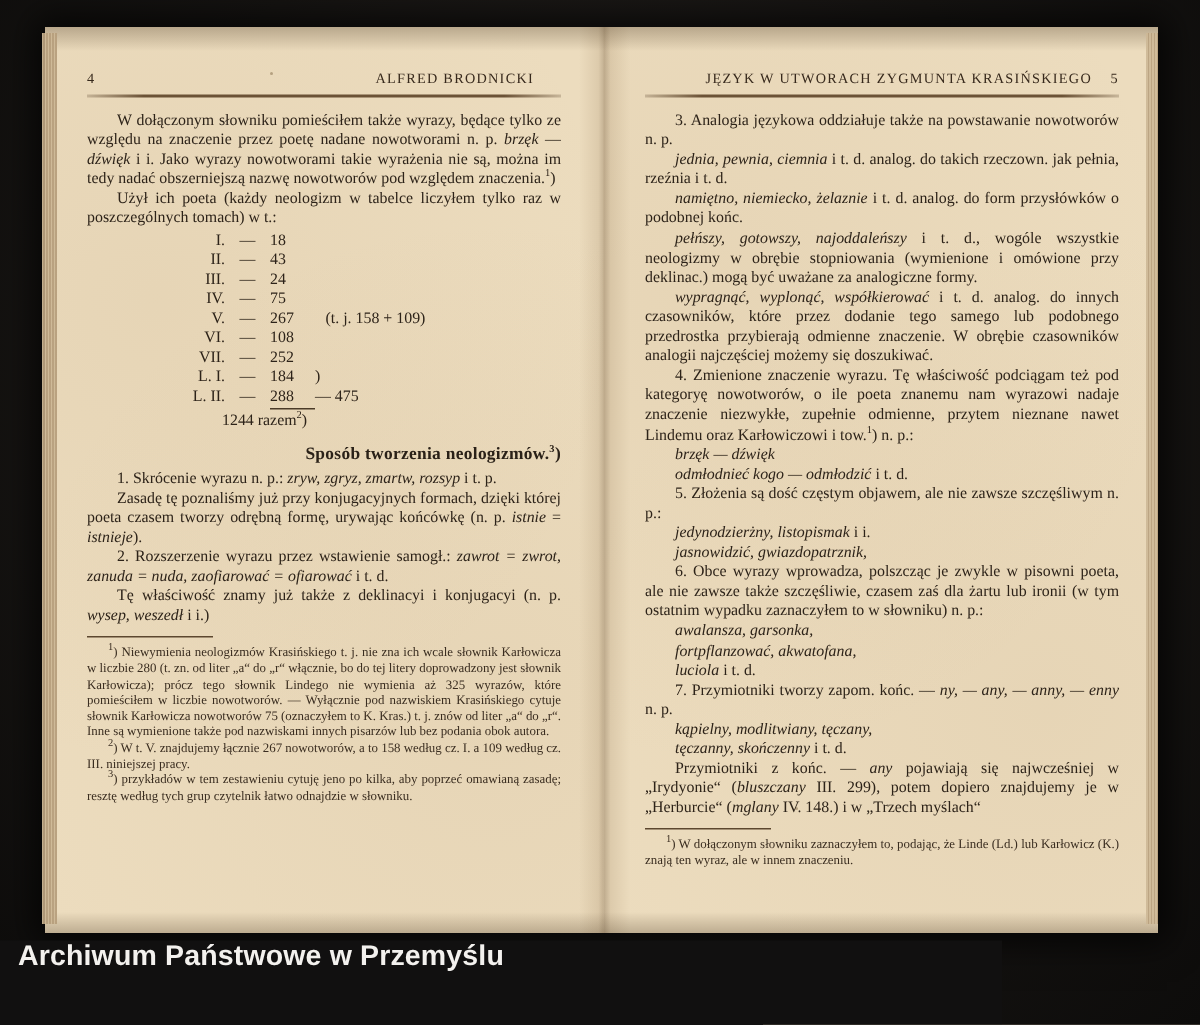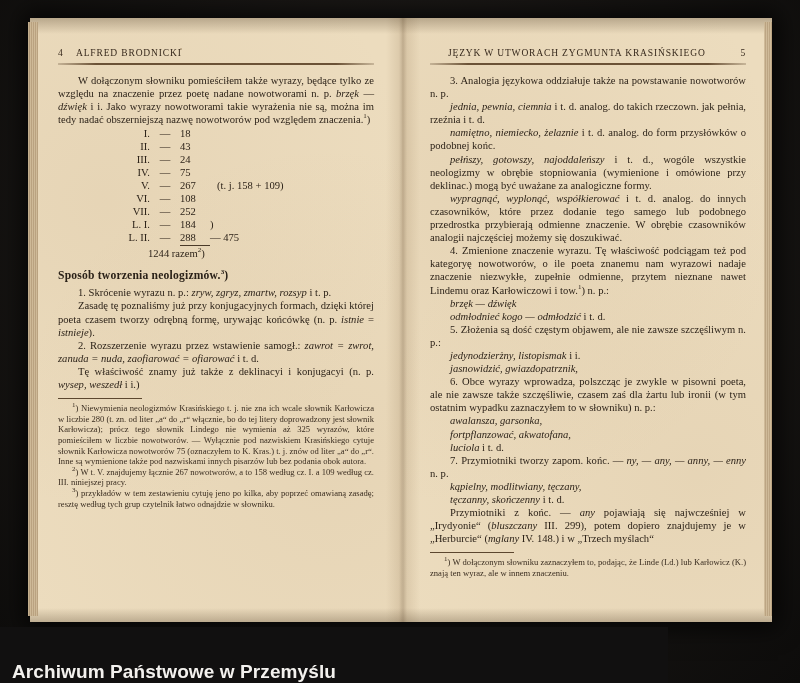--- a/index.html
+++ b/index.html
@@ -102,21 +102,21 @@
   .runhead {
     display: flex;
     align-items: baseline;
     font-size: 9.5px;
     letter-spacing: .85px;
     color: #37291c;
     height: 13px;
   }
   .runhead .title {
     flex: 1;
-    text-align: left;
+    text-align: right;
     white-space: nowrap;
   }
   .runhead .folio { width: 18px; }
   .runhead .folio.right { text-align: right; }
   .runhead .folio.left  { text-align: left; }
   .head-rule {
     height: 2px;
     background: linear-gradient(to right,
       rgba(90,68,44,.25), #6b5236 12%, #6b5236 88%, rgba(90,68,44,.25));
     margin-top: 2px;
@@ -139,21 +139,21 @@
     line-height: 13.1px;
     text-indent: 20px;
     color: #2d2319;
   }
   i, em { font-style: italic; }
 
   h2.section {
     margin: 9px 0 4px 0;
     font-size: 11.6px;
     font-weight: bold;
-    text-align: left;
+    text-align: right;
     letter-spacing: .2px;
     color: #2a2118;
   }
 
   
   .counts {
     margin: 1px 0 0 0;
     font-size: 10.6px;
     line-height: 13.0px;
     color: #2d2319;
@@ -207,21 +207,21 @@
 
   
   .watermark {
     position: absolute;
     left: 0;
     bottom: 0;
     width: 668px;
     height: 56px;
     background: #111010;
     display: flex;
-    align-items: flex-end;
+    align-items: flex-start;
   }
   .watermark span {
     font-family: "Liberation Sans", sans-serif;
     font-size: 19px;
     font-weight: bold;
     color: #f3f1ee;
     padding-left: 12px;
     letter-spacing: .1px;
   }
   .speck {
@@ -251,20 +251,21 @@
 
       <div class="runhead">
         <div class="folio left">4</div>
         <div class="title">ALFRED BRODNICKI</div>
         <div class="folio right"></div>
       </div>
       <div class="head-rule"></div>
 
       <p class="body">W dołączonym słowniku pomieściłem także wyrazy, będące tylko ze względu na znaczenie przez poetę nadane nowotworami n. p. <i>brzęk</i> — <i>dźwięk</i> i i. Jako wyrazy nowotworami takie wyrażenia nie są, można im tedy nadać obszerniejszą nazwę nowotworów pod względem znaczenia.<sup>1</sup>)</p>
 
+      <p class="body">Użył ich poeta (każdy neologizm w tabelce liczyłem tylko raz w poszczególnych tomach) w t.:</p>
 
       <div class="counts">
         <table>
           <tbody>
               <tr>
             <td class="roman">I.</td>
             <td class="dash">—</td>
             <td class="num">18</td>
             <td class="extra"></td>
           </tr>

